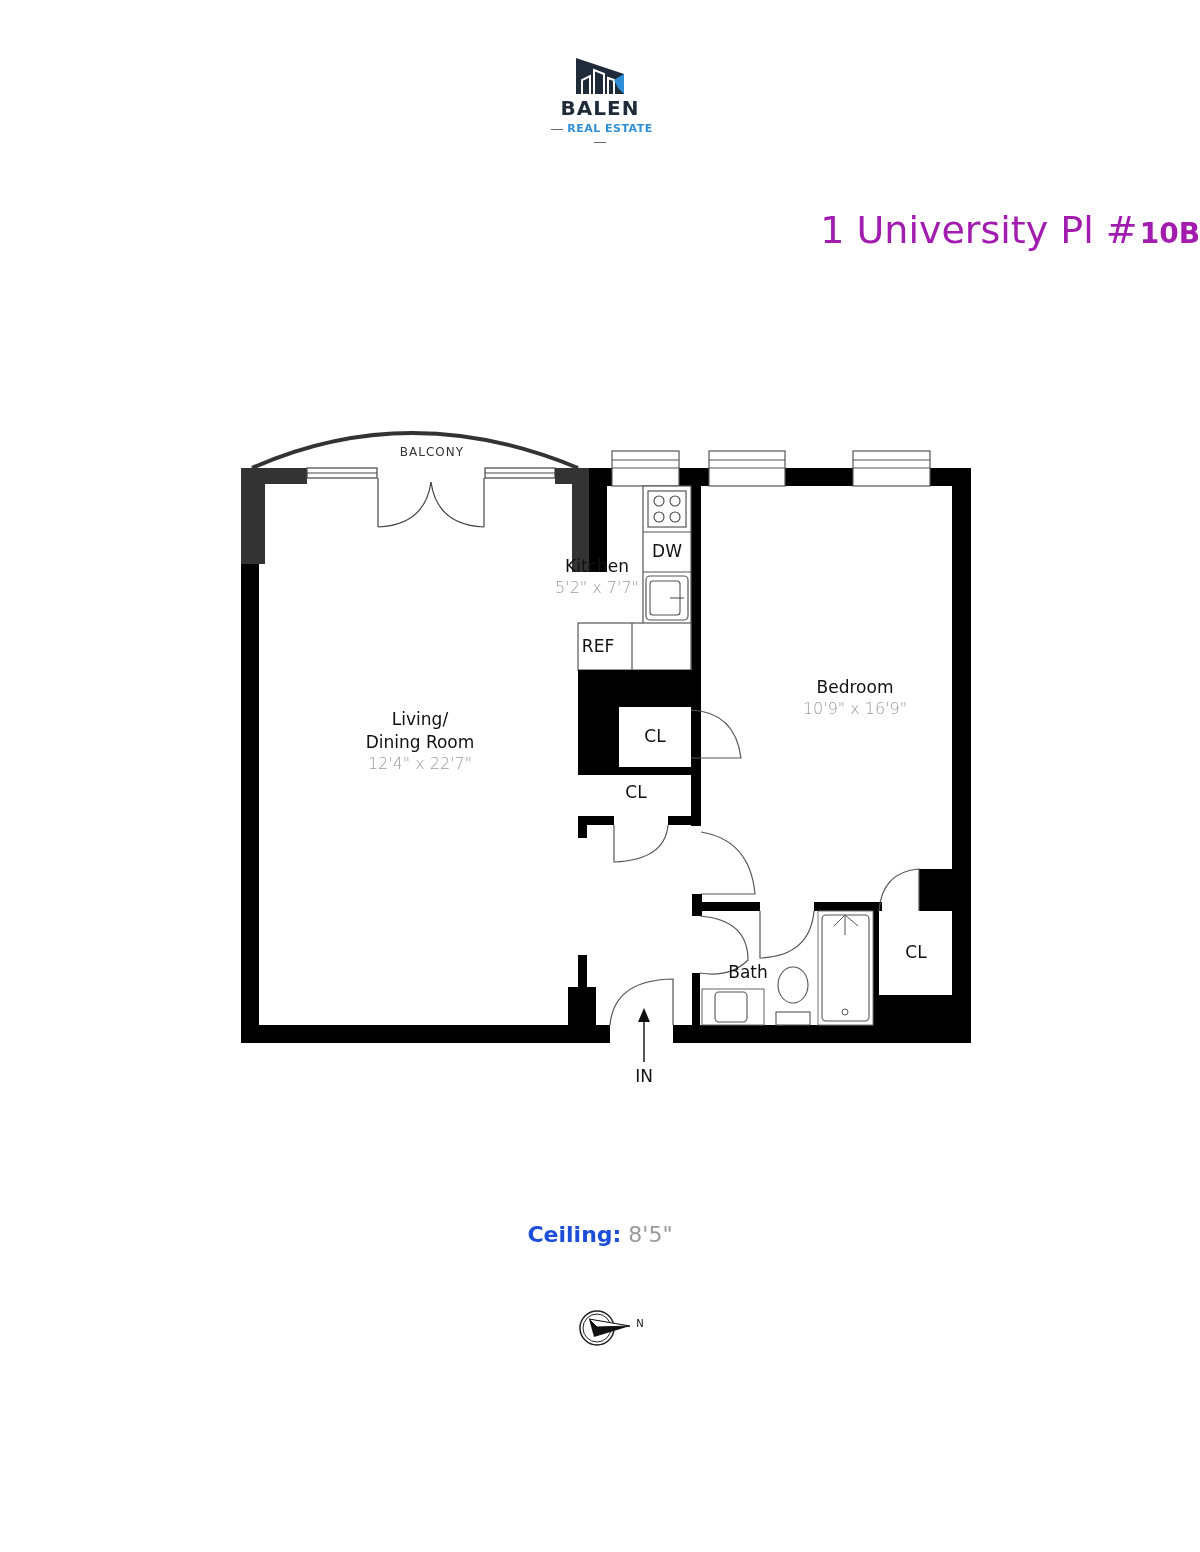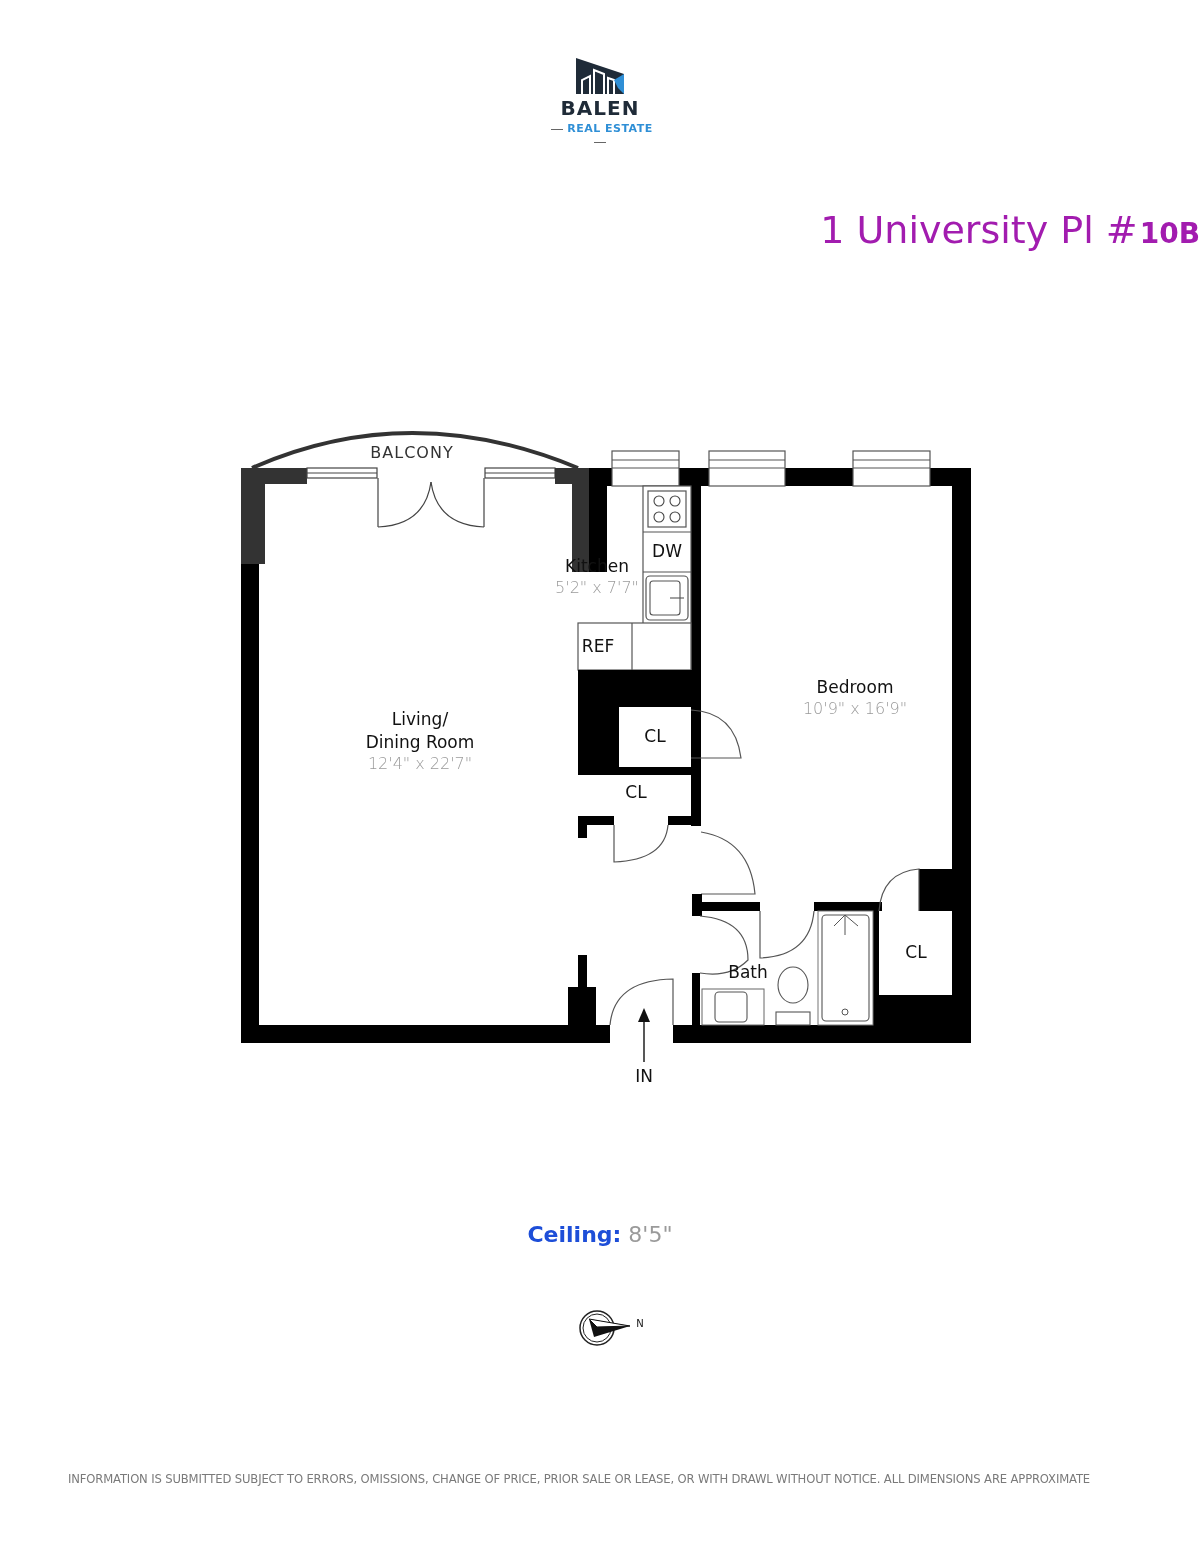--- a/index.html
+++ b/index.html
@@ -151,21 +151,21 @@
   <polygon points="644,1008 638,1022 650,1022" fill="#111"></polygon>
 
   <g>
     <circle cx="597" cy="1328" r="17" fill="#fff" stroke="#222" stroke-width="1.5"></circle>
     <circle cx="597" cy="1328" r="14" fill="none" stroke="#222" stroke-width="1"></circle>
     <polygon points="589,1319 630,1326 594,1337" fill="#111"></polygon>
     <polygon points="589,1319 630,1326 597,1327" fill="#fff" stroke="#111" stroke-width="1"></polygon>
   </g>
 </svg>
 
-<div class="lbl room-name" style="left:322px; top:441px; width:180px; font-size:16px; letter-spacing:1px; color:#333;">BALCONY</div>
+<div class="lbl room-name" style="left:342px; top:441px; width:180px; font-size:12px; letter-spacing:1px; color:#333;">BALCONY</div>
 
 <div class="lbl" style="left:320px; top:708px; width:200px;">
   <div class="room-name">Living/</div>
   <div class="room-name">Dining Room</div>
   <div class="room-dim">12'4" x 22'7"</div>
 </div>
 
 <div class="lbl" style="left:547px; top:555px; width:100px;">
   <div class="room-name">Kitchen</div>
   <div class="room-dim">5'2" x 7'7"</div>
@@ -188,14 +188,13 @@
 <div class="lbl room-name" style="left:614px; top:1065px; width:60px;">IN</div>
 
 <div class="abs ceiling">
   <span class="k">Ceiling:</span>
   <span class="v">8'5"</span>
 </div>
 
 <div class="lbl" style="left:630px; top:1318px; width:20px; font-size:10px;">N</div>
 
 <div class="abs disclaimer">
-  <div>INFORMATION IS SUBMITTED SUBJECT TO ERRORS, OMISSIONS, CHANGE OF PRICE, PRIOR SALE OR LEASE, OR WITH DRAWL WITHOUT NOTICE. ALL DIMENSIONS ARE APPROXIMATE</div>
 </div>
 
 </body></html>

